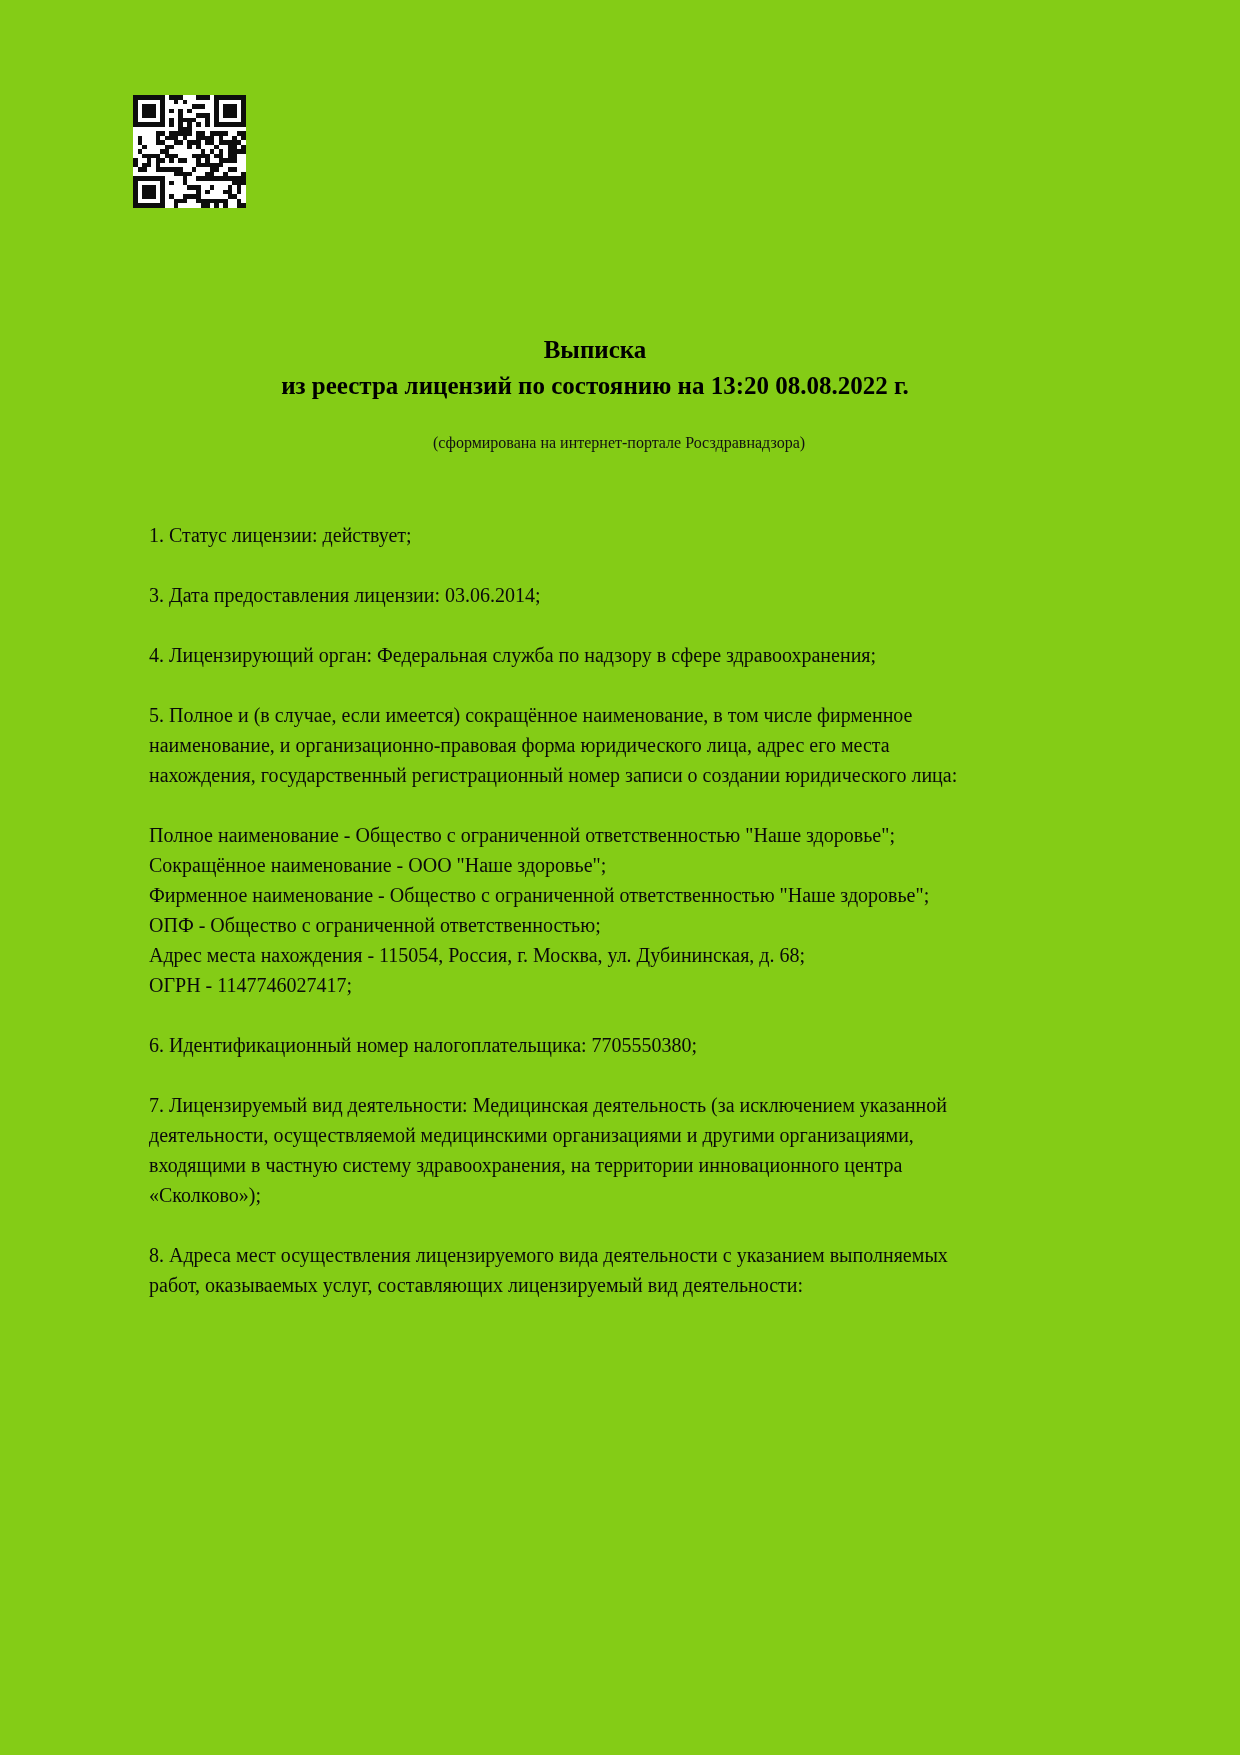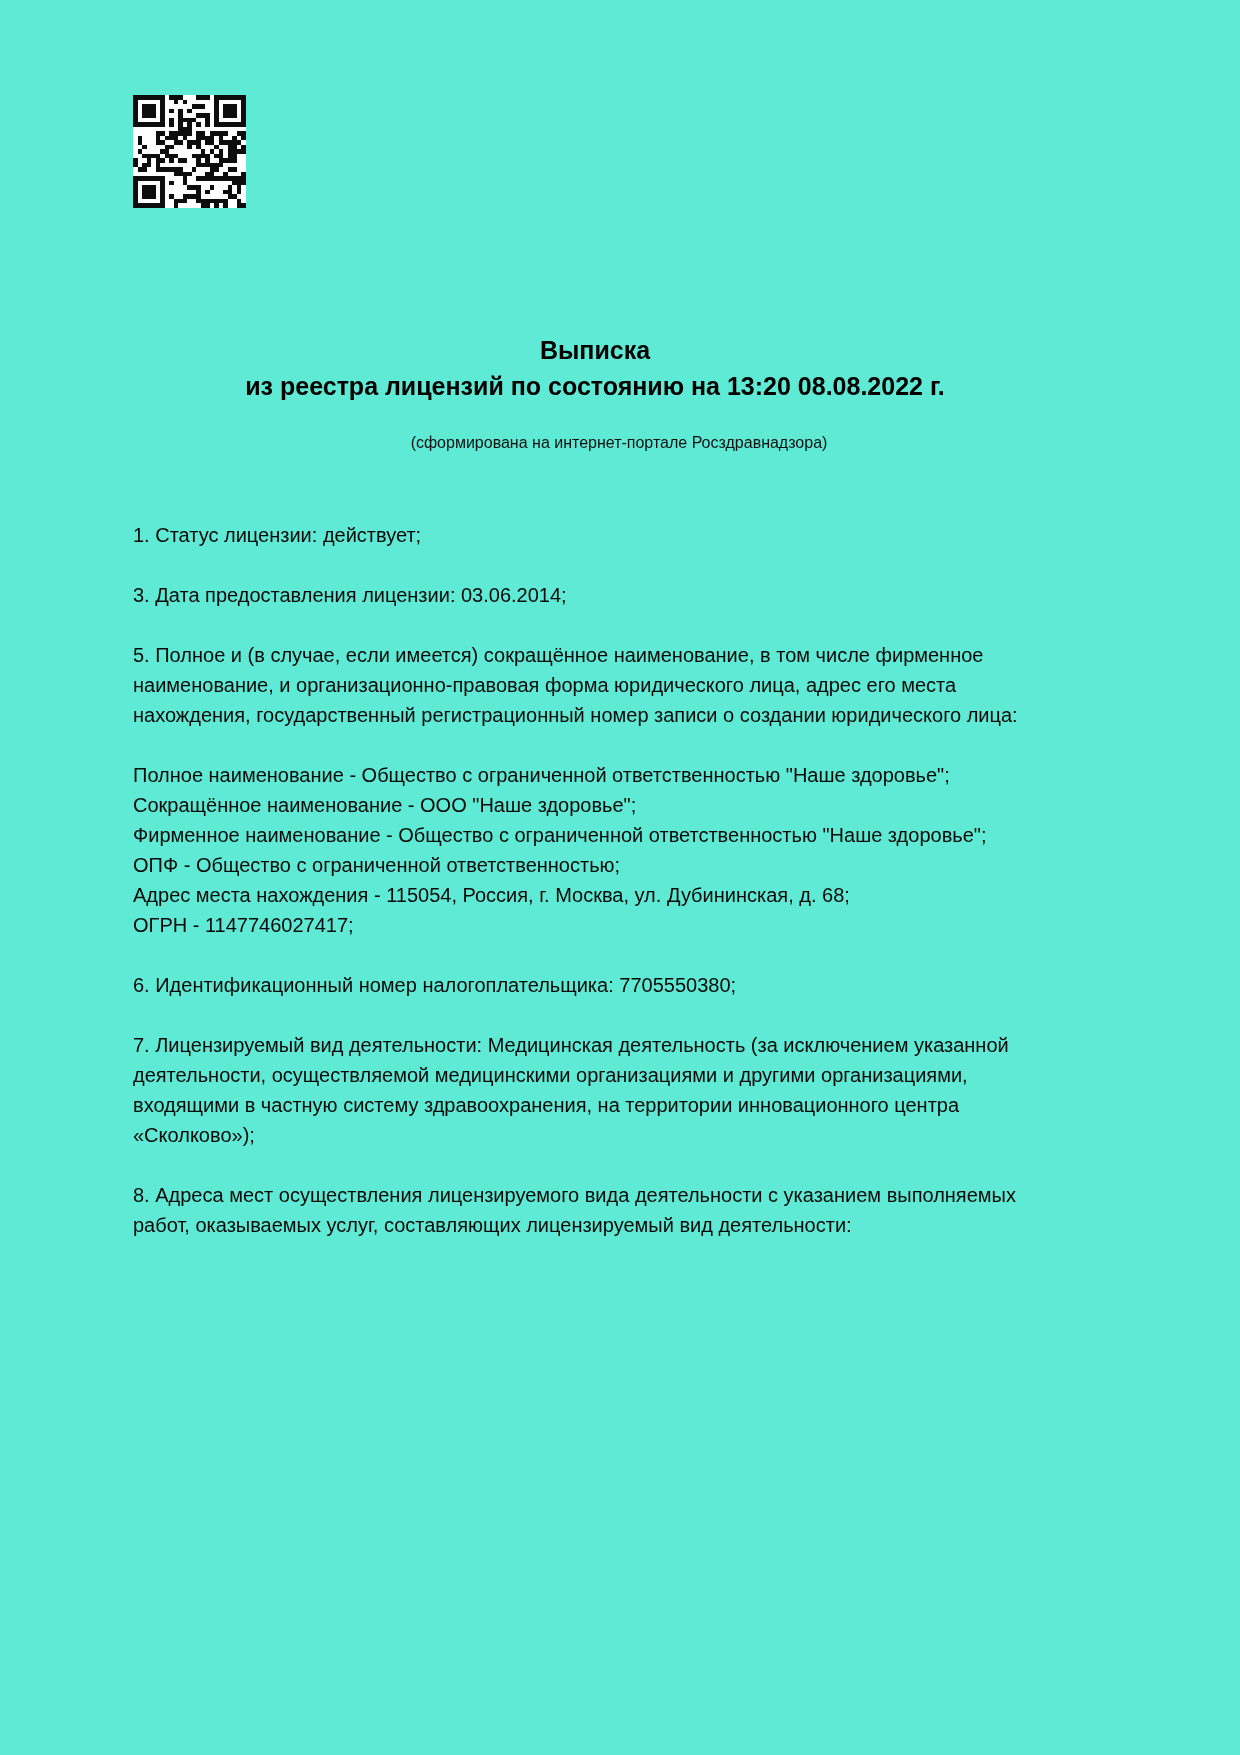--- a/index.html
+++ b/index.html
@@ -1,21 +1,21 @@
 <!DOCTYPE html>
 <html><head>
 <meta charset="utf-8">
 <style>
   html,body{margin:0;padding:0;background:#888;}
   .page{
     position:relative;
     width:1240px;height:1755px;
-    background:#5eead4;
+    background:#84cc16;
     margin:0 auto;
-    font-family:Liberation Sans, sans-serif;
+    font-family:Liberation Serif, serif;
     color:#0a0a0a;
     overflow:hidden;
   }
   .qr{
     position:absolute;left:133px;top:95px;
     width:113px;height:113px;
   }
   .qr svg{display:block;width:113px;height:113px;}
   .doc-title{
     position:absolute;left:133px;top:332px;width:924px;
@@ -31,21 +31,21 @@
     font-size:16px;
     line-height:22px;
     color:#111;
   }
   .doc-body{
     position:absolute;left:133px;top:520px;width:1000px;
     font-size:20px;
     line-height:30px;
   }
   .doc-body p{
-    margin:0 0 30px 0;
+    margin:0 0 30px 16px;
     padding:0;
   }
 </style>
 </head>
 <body>
 
 <div class="page">
 
   <div class="qr" id="qr-box">
       <svg viewBox="0 0 25 25" xmlns="http://www.w3.org/2000/svg" shape-rendering="crispEdges">
@@ -363,20 +363,21 @@
   <div class="doc-title">
     <div>Выписка</div>
     <div>из реестра лицензий по состоянию на 13:20 08.08.2022 г.</div>
   </div>
 
   <div class="doc-subtitle">(сформирована на интернет-портале Росздравнадзора)</div>
 
   <div class="doc-body" id="doc-body">
       <p>1. Статус лицензии: действует;</p>
       <p>3. Дата предоставления лицензии: 03.06.2014;</p>
+      <p>4. Лицензирующий орган: Федеральная служба по надзору в сфере здравоохранения;</p>
       <p>5. Полное и (в случае, если имеется) сокращённое наименование, в том числе фирменное<br>наименование, и организационно-правовая форма юридического лица, адрес его места<br>нахождения, государственный регистрационный номер записи о создании юридического лица:</p>
       <p>Полное наименование - Общество с ограниченной ответственностью "Наше здоровье";<br>Сокращённое наименование - ООО "Наше здоровье";<br>Фирменное наименование - Общество с ограниченной ответственностью "Наше здоровье";<br>ОПФ - Общество с ограниченной ответственностью;<br>Адрес места нахождения - 115054, Россия, г. Москва, ул. Дубининская, д. 68;<br>ОГРН - 1147746027417;</p>
       <p>6. Идентификационный номер налогоплательщика: 7705550380;</p>
       <p>7. Лицензируемый вид деятельности: Медицинская деятельность (за исключением указанной<br>деятельности, осуществляемой медицинскими организациями и другими организациями,<br>входящими в частную систему здравоохранения, на территории инновационного центра<br>«Сколково»);</p>
       <p>8. Адреса мест осуществления лицензируемого вида деятельности с указанием выполняемых<br>работ, оказываемых услуг, составляющих лицензируемый вид деятельности:</p>
     </div>
 
 </div>
 
 </body></html>

